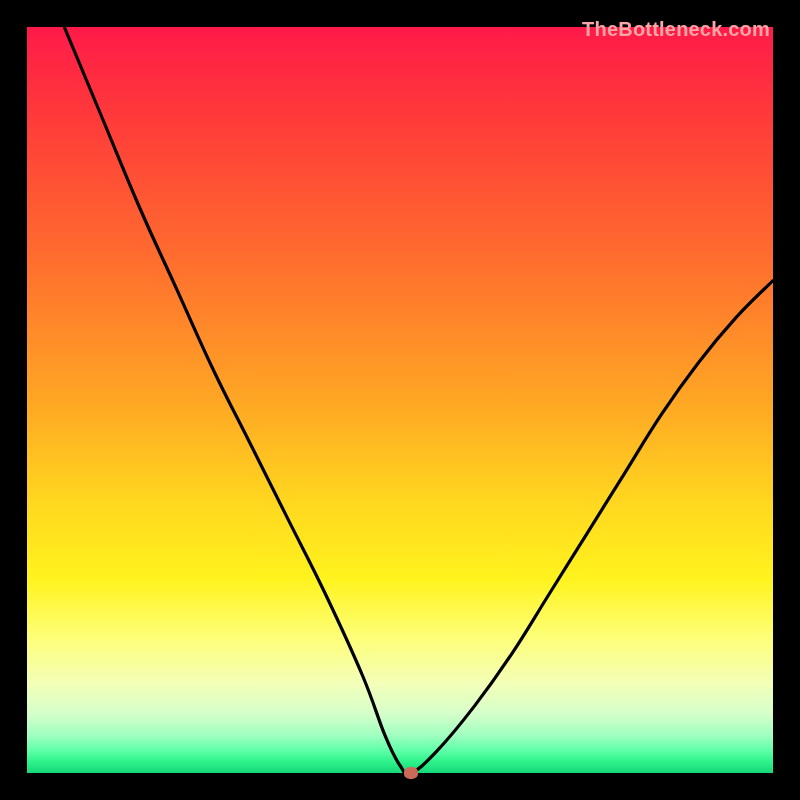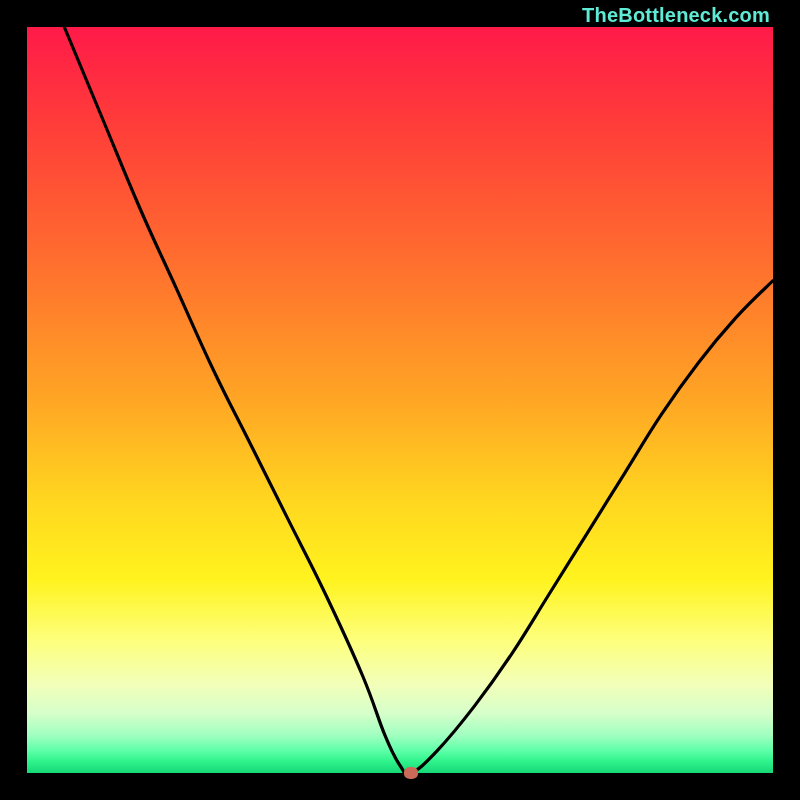--- a/index.html
+++ b/index.html
@@ -35,26 +35,26 @@
       #f3ffb8 88%,
       #d6ffca 92%,
       #9fffc0 95%,
       #5effa8 97%,
       #2df28a 98.5%,
       #16d877 100%
     );
   }
   .watermark {
     position: absolute;
-    top: 4px;
+    top: 18px;
     right: 30px;
     font-family: Arial, Helvetica, sans-serif;
     font-size: 20px;
     font-weight: 600;
-    color: #5eead4;
+    color: #fca5a5;
     letter-spacing: 0.2px;
     z-index: 5;
   }
   svg.curve {
     position: absolute;
     left: 0;
     top: 0;
     width: 746px;
     height: 746px;
     z-index: 3;

